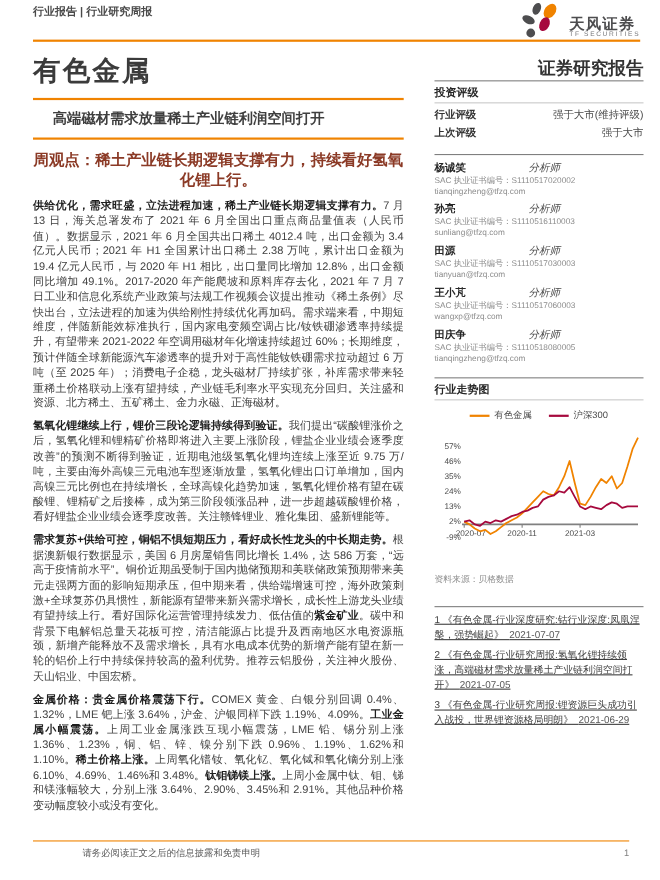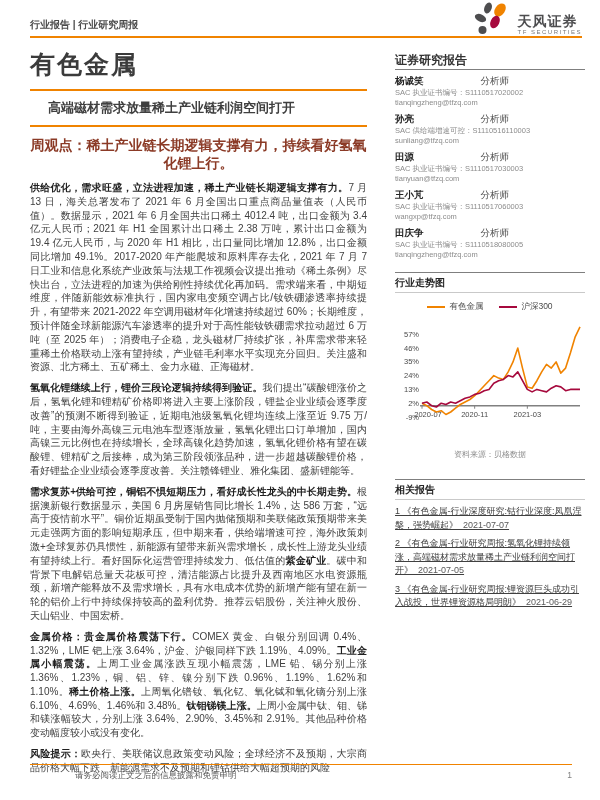--- a/index.html
+++ b/index.html
@@ -11,54 +11,54 @@
     --gray:#8A8A8A;
     --intro-red:#8B3A26;
   }
   *{box-sizing:border-box;}
   html,body{margin:0;padding:0;}
   body{width:600px;height:800px;background:#ffffff;font-family:"Liberation Sans","DejaVu Sans",sans-serif;color:var(--text);}
   .page{position:relative;width:600px;height:800px;background:#fff;overflow:hidden;}
 
   
   .topbar{display:flex;justify-content:space-between;align-items:flex-end;padding:6px 18px 0 30px;height:36px;}
-  .topbar-left{font-size:10px;font-weight:bold;color:#4A4A4A;padding-bottom:4px;}
+  .topbar-left{font-size:10px;font-weight:bold;color:#4A4A4A;padding-bottom:18px;}
   .brand{display:flex;align-items:flex-end;gap:6px;}
   .brand-text .bn{font-size:14px;font-weight:bold;color:#4D4D4F;letter-spacing:1px;line-height:14px;}
   .brand-text .bs{font-size:6px;color:#77777a;letter-spacing:1.5px;line-height:8px;}
   .orange-rule{height:2px;background:var(--orange);margin:0 18px 0 30px;}
 
   
   .columns{display:flex;gap:28px;padding:4px 15px 0 30px;}
   .left-col{width:353px;}
   .right-col{width:190px;}
 
   h1.title{font-size:25px;font-weight:bold;color:#3B3B3B;margin:6px 0 8px;letter-spacing:2px;}
   .subtitle{border-top:2px solid var(--orange);border-bottom:2px solid var(--orange);font-size:13px;font-weight:bold;color:#3F3F3F;padding:8px 0 8px 18px;}
   .intro{font-size:14px;font-weight:bold;color:var(--intro-red);text-align:center;margin:10px 0 8px;}
   .body-p{font-size:10px;line-height:13.8px;margin:0 0 7px;text-align:justify;color:var(--text);}
   .body-p .b{font-weight:bold;color:var(--boldtext);}
 
   
-  .rtype{font-size:12px;font-weight:bold;color:#333;text-align:left;margin-top:10px;}
+  .rtype{font-size:16px;font-weight:bold;color:#333;text-align:right;margin-top:10px;}
   .rdate{font-size:10.5px;font-weight:bold;color:#333;text-align:right;margin:3px 0 6px;}
   .side-section{border-top:1px solid #7f7f7f;margin-top:0;}
   .side-section + .side-section{margin-top:12px;}
   .side-head{font-size:10px;font-weight:bold;color:#262626;padding:3px 0 2px;border-bottom:1px solid #c9c9c9;}
   .rating-row{display:flex;justify-content:space-between;font-size:9.5px;padding:4px 0 0;}
   .rating-row .lab{font-weight:bold;color:#333;}
   .rating-row .val{color:#4a4a4a;}
   .author{margin-top:5px;}
   .a-row{display:flex;font-size:9.5px;}
   .a-name{font-weight:bold;color:#262626;width:45%;}
-  .a-role{color:#4a4a4a;}
+  .a-role{color:#4a4a4a;font-style:italic;}
   .a-sub{font-size:7.5px;color:#8c8c8c;line-height:10px;}
   .legend{display:flex;justify-content:center;gap:16px;font-size:8.5px;color:#4a4a4a;margin:8px 0 2px;}
   .legend .sw{display:inline-block;width:18px;height:2px;vertical-align:middle;margin-right:4px;}
-  .src-note{font-size:8px;color:#8c8c8c;margin:10px 0 19px;text-align:center;}
+  .src-note{font-size:8px;color:#8c8c8c;margin:10px 0 19px;}
   .report-item{font-size:9px;line-height:13.5px;color:#404040;margin-top:5px;text-decoration:underline;}
   .report-item .r-date{color:#595959;}
 
   
   .footer{position:absolute;left:30px;right:28px;bottom:18px;border-top:1.5px solid var(--orange);padding-top:5px;display:flex;justify-content:space-between;font-size:8.5px;color:#595959;}
   .footer .disc{margin-left:45px;}
   .footer .pg{color:#808080;}
 
   svg text{font-family:"Liberation Sans","DejaVu Sans",sans-serif;}
 </style>
@@ -88,44 +88,54 @@
   <div class="columns">
     <div class="left-col">
       <h1 class="title">有色金属</h1>
       <div class="subtitle">高端磁材需求放量稀土产业链利润空间打开</div>
       <div class="intro">周观点：稀土产业链长期逻辑支撑有力，持续看好氢氧化锂上行。</div>
       <div id="paras">
           <p class="body-p"><span class="b">供给优化，需求旺盛，立法进程加速，稀土产业链长期逻辑支撑有力。</span><span>7 月13 日，海关总署发布了 2021 年 6 月全国出口重点商品量值表（人民币值）。数据显示，2021 年 6 月全国共出口稀土 4012.4 吨，出口金额为 3.4 亿元人民币；2021 年 H1 全国累计出口稀土 2.38 万吨，累计出口金额为 19.4 亿元人民币，与 2020 年 H1 相比，出口量同比增加 12.8%，出口金额同比增加 49.1%。2017-2020 年产能爬坡和原料库存去化，2021 年 7 月 7 日工业和信息化系统产业政策与法规工作视频会议提出推动《稀土条例》尽快出台，立法进程的加速为供给刚性持续优化再加码。需求端来看，中期短维度，伴随新能效标准执行，国内家电变频空调占比/钕铁硼渗透率持续提升，有望带来 2021-2022 年空调用磁材年化增速持续超过 60%；长期维度，预计伴随全球新能源汽车渗透率的提升对于高性能钕铁硼需求拉动超过 6 万吨（至 2025 年）；消费电子企稳，龙头磁材厂持续扩张，补库需求带来轻重稀土价格联动上涨有望持续，产业链毛利率水平实现充分回归。关注盛和资源、北方稀土、五矿稀土、金力永磁、正海磁材。</span></p>
           <p class="body-p"><span class="b">氢氧化锂继续上行，锂价三段论逻辑持续得到验证。</span><span>我们提出“碳酸锂涨价之后，氢氧化锂和锂精矿价格即将进入主要上涨阶段，锂盐企业业绩会逐季度改善”的预测不断得到验证，近期电池级氢氧化锂均连续上涨至近 9.75 万/吨，主要由海外高镍三元电池车型逐渐放量，氢氧化锂出口订单增加，国内高镍三元比例也在持续增长，全球高镍化趋势加速，氢氧化锂价格有望在碳酸锂、锂精矿之后接棒，成为第三阶段领涨品种，进一步超越碳酸锂价格，看好锂盐企业业绩会逐季度改善。关注赣锋锂业、雅化集团、盛新锂能等。</span></p>
           <p class="body-p"><span class="b">需求复苏+供给可控，铜铝不惧短期压力，看好成长性龙头的中长期走势。</span><span>根据澳新银行数据显示，美国 6 月房屋销售同比增长 1.4%，达 586 万套，“远高于疫情前水平”。铜价近期虽受制于国内抛储预期和美联储政策预期带来美元走强两方面的影响短期承压，但中期来看，供给端增速可控，海外政策刺激+全球复苏仍具惯性，新能源有望带来新兴需求增长，成长性上游龙头业绩有望持续上行。看好国际化运营管理持续发力、低估值的</span><span class="b">紫金矿业</span><span>。碳中和背景下电解铝总量天花板可控，清洁能源占比提升及西南地区水电资源瓶颈，新增产能释放不及需求增长，具有水电成本优势的新增产能有望在新一轮的铝价上行中持续保持较高的盈利优势。推荐云铝股份，关注神火股份、天山铝业、中国宏桥。</span></p>
           <p class="body-p"><span class="b">金属价格：贵金属价格震荡下行。</span><span>COMEX 黄金、白银分别回调 0.4%、1.32%，LME 钯上涨 3.64%，沪金、沪银同样下跌 1.19%、4.09%。</span><span class="b">工业金属小幅震荡。</span><span>上周工业金属涨跌互现小幅震荡，LME 铅、锡分别上涨 1.36%、1.23%，铜、铝、锌、镍分别下跌 0.96%、1.19%、1.62%和 1.10%。</span><span class="b">稀土价格上涨。</span><span>上周氧化镨钕、氧化钇、氧化铽和氧化镝分别上涨 6.10%、4.69%、1.46%和 3.48%。</span><span class="b">钛钼锑镁上涨。</span><span>上周小金属中钛、钼、锑和镁涨幅较大，分别上涨 3.64%、2.90%、3.45%和 2.91%。其他品种价格变动幅度较小或没有变化。</span></p>
-          <p class="body-p"><span class="b">风险提示：</span><span>欧央行、美联储议息政策变动风险；全球经济不及预期，大宗商品价格大幅下跌、新能源需求不及预期和锂钴供给大幅超预期的风险</span></p>
         </div>
     </div>
 
     <div class="right-col">
       <div class="rtype">证券研究报告</div>
 
+      <div class="side-section">
+        <div class="side-head">投资评级</div>
+        <div class="rating-row">
+          <span class="lab">行业评级</span>
+          <span class="val">强于大市(维持评级)</span>
+        </div>
+        <div class="rating-row">
+          <span class="lab">上次评级</span>
+          <span class="val">强于大市</span>
+        </div>
+      </div>
 
       <div class="side-section">
         <div id="authors">
             <div class="author">
               <div class="a-row">
                 <span class="a-name">杨诚笑</span>
                 <span class="a-role">分析师</span>
               </div>
               <div class="a-sub">SAC 执业证书编号：S1110517020002</div>
               <div class="a-sub">tianqingzheng@tfzq.com</div>
             </div>
             <div class="author">
               <div class="a-row">
                 <span class="a-name">孙亮</span>
                 <span class="a-role">分析师</span>
               </div>
-              <div class="a-sub">SAC 供给端增速可控：S1110516110003</div>
+              <div class="a-sub">SAC 执业证书编号：S1110516110003</div>
               <div class="a-sub">sunliang@tfzq.com</div>
             </div>
             <div class="author">
               <div class="a-row">
                 <span class="a-name">田源</span>
                 <span class="a-role">分析师</span>
               </div>
               <div class="a-sub">SAC 执业证书编号：S1110517030003</div>
               <div class="a-sub">tianyuan@tfzq.com</div>
             </div>
@@ -169,21 +179,20 @@
             <text x="79.66666666666666" y="101.72" text-anchor="middle" font-size="7.5" fill="#4a4a4a">2020-11</text>
             <line x1="132.33333333333331" y1="90.72" x2="132.33333333333331" y2="93.72" stroke="#808080" stroke-width="1"></line>
             <text x="132.33333333333331" y="101.72" text-anchor="middle" font-size="7.5" fill="#4a4a4a">2021-03</text>
             <polyline points="27.0,88.2 31.8,90.7 36.6,94.5 41.4,97.0 46.2,95.7 50.9,99.5 55.7,97.0 60.5,93.2 65.3,89.5 70.1,87.0 74.9,84.5 79.7,80.7 84.5,75.7 89.2,70.7 94.0,65.7 98.8,60.6 103.6,63.1 108.4,64.4 113.2,56.9 118.0,46.9 122.8,33.1 127.5,53.1 132.3,71.9 137.1,73.2 141.9,65.7 146.7,56.9 151.5,49.4 156.3,53.1 161.1,46.9 165.8,58.1 170.6,53.1 175.4,38.1 180.2,21.8 185.0,11.8" fill="none" stroke="#F08300" stroke-width="1.6" stroke-linejoin="round"></polyline>
             <polyline points="27.0,88.2 31.8,87.0 36.6,90.7 41.4,92.0 46.2,88.2 50.9,89.5 55.7,87.0 60.5,88.2 65.3,85.7 70.1,83.2 74.9,81.9 79.7,79.4 84.5,78.2 89.2,75.7 94.0,74.4 98.8,68.2 103.6,65.7 108.4,64.4 113.2,60.6 118.0,61.9 122.8,56.9 127.5,65.7 132.3,74.4 137.1,76.9 141.9,74.4 146.7,75.7 151.5,76.9 156.3,73.2 161.1,70.7 165.8,71.9 170.6,75.7 175.4,74.4 180.2,74.4 185.0,74.4" fill="none" stroke="#A6093D" stroke-width="1.6" stroke-linejoin="round"></polyline>
           </svg>
         <div class="src-note">资料来源：贝格数据</div>
       </div>
 
       <div class="side-section">
-        <div class="side-head">相关报告</div>
         <div id="reports">
             <div class="report-item"><span>1 《有色金属-行业深度研究:钴行业深度:凤凰涅槃，强势崛起》&nbsp; </span><span class="r-date">2021-07-07</span></div>
             <div class="report-item"><span>2 《有色金属-行业研究周报:氢氧化锂持续领涨，高端磁材需求放量稀土产业链利润空间打开》&nbsp; </span><span class="r-date">2021-07-05</span></div>
             <div class="report-item"><span>3 《有色金属-行业研究周报:锂资源巨头成功引入战投，世界锂资源格局明朗》&nbsp; </span><span class="r-date">2021-06-29</span></div>
           </div>
       </div>
     </div>
   </div>
 
   <div class="footer">

